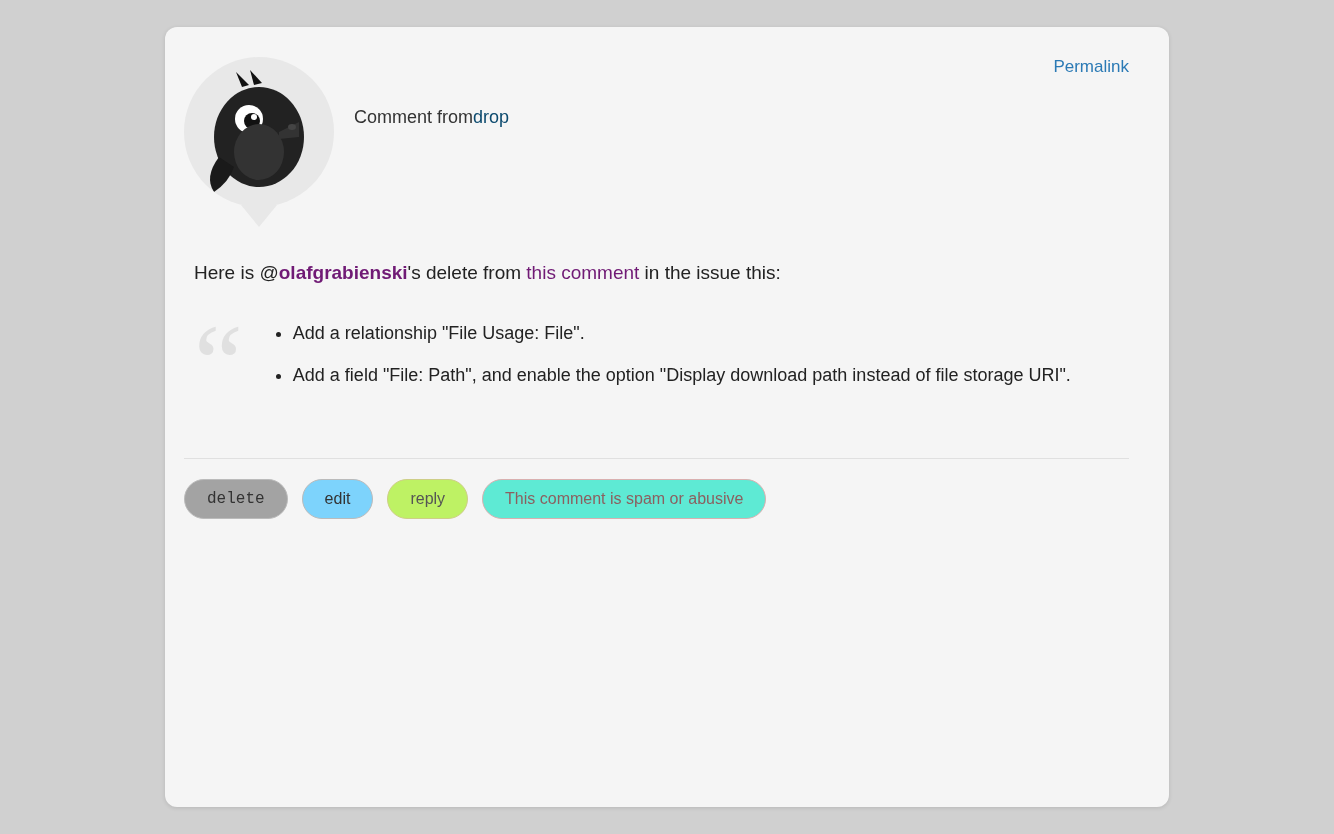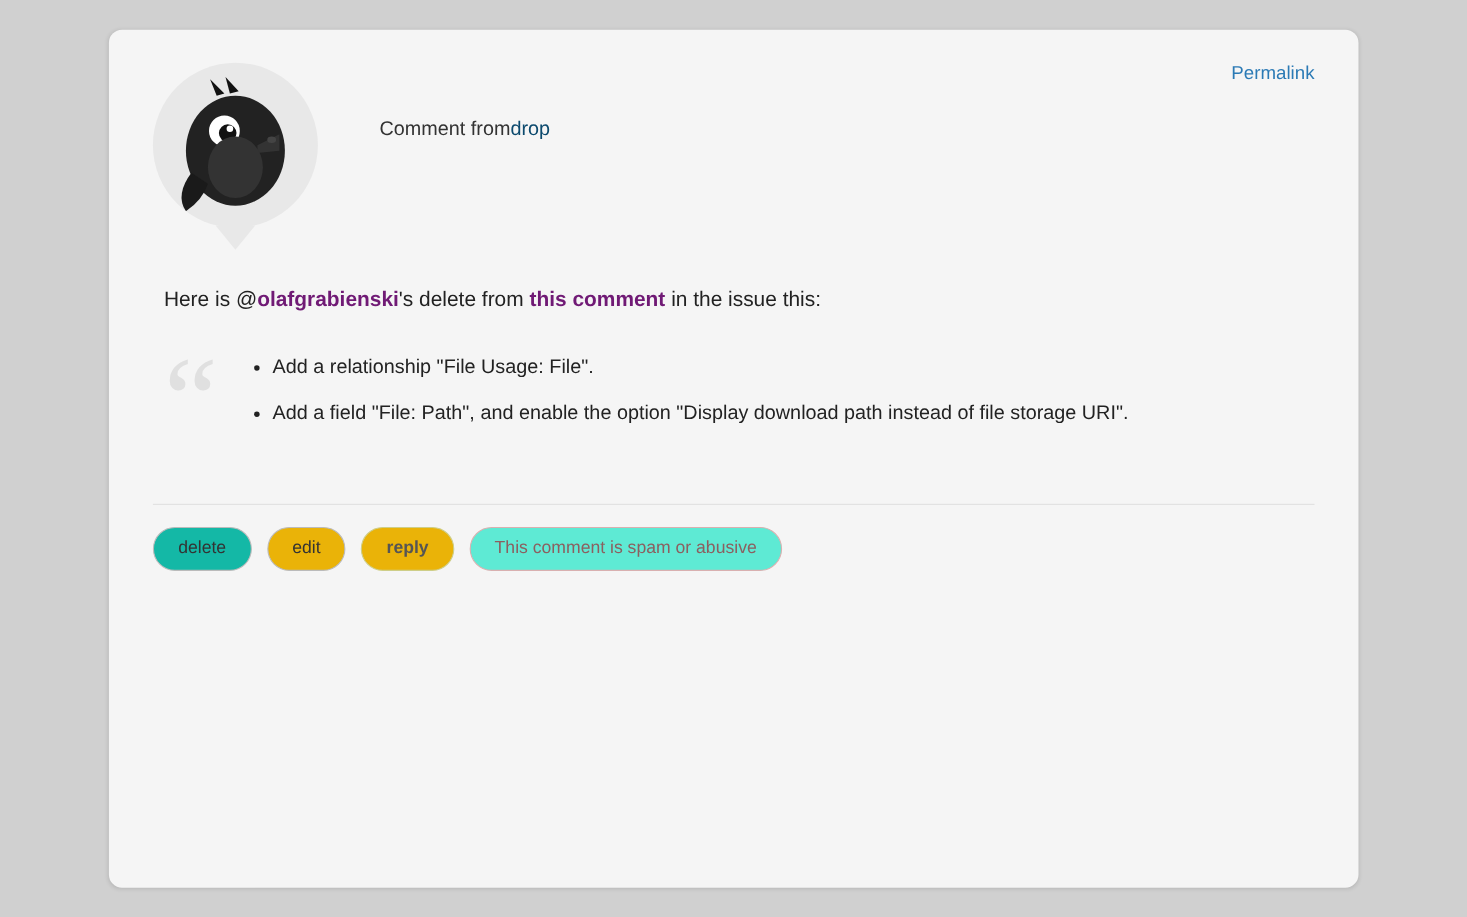--- a/index.html
+++ b/index.html
@@ -9,24 +9,24 @@
       display: flex;
       align-items: center;
       justify-content: center;
       min-height: 100vh;
       font-family: Georgia, 'Times New Roman', serif;
     }
 
     .card {
       background: #f5f5f5;
       border-radius: 12px;
-      width: 1136px;
+      width: 1004px;
       min-height: 780px;
       position: relative;
-      padding: 30px 40px 40px 40px;
+      padding: 30px 40px 40px 19px;
       box-shadow: 0 1px 4px rgba(0,0,0,0.12);
     }
 
     .permalink {
       position: absolute;
       top: 30px;
       right: 40px;
       color: #2b7ab5;
       text-decoration: none;
       font-family: Arial, sans-serif;
@@ -68,21 +68,20 @@
       top: -2px;
     }
 
     .comment-meta {
       display: flex;
       align-items: center;
       margin-top: 50px;
       font-family: Arial, sans-serif;
       font-size: 18px;
       color: #333;
-      margin-left: 36px;
     }
 
     .comment-meta a {
       color: #0c4a6e;
       text-decoration: none;
     }
 
     .comment-body {
       margin-top: 20px;
       padding: 0 10px;
@@ -97,21 +96,21 @@
     }
 
     .comment-intro a {
       color: #701a75;
       text-decoration: none;
       font-weight: bold;
       text-align: right;
     }
 
     .comment-intro a.regular-link {
-      font-weight: bold;
+      font-weight: normal;
     }
 
     .quote-block {
       display: flex;
       gap: 30px;
       align-items: flex-start;
       margin-bottom: 40px;
     }
 
     .quote-mark {
@@ -155,36 +154,36 @@
       font-size: 16px;
       cursor: pointer;
       border: 1.5px solid #ccc;
       background: #fff;
       color: #333;
       text-decoration: none;
       display: inline-block;
     }
 
     .btn-delete {
-      background: #14b8a6;
+      background: #a3a3a3;
       border-color: #bbb;
       color: #333;
+      font-family: Liberation Mono, monospace;
     }
 
     .btn-edit {
-      background: #eab308;
+      background: #7dd3fc;
       border-color: #bbb;
       color: #333;
     }
 
     .btn-reply {
-      background: #eab308;
+      background: #bef264;
       border-color: #cece88;
       color: #555;
-      font-weight: bold;
     }
 
     .btn-helpful {
       background: #f2f5d8;
       border-color: #d5d9a0;
       color: #555;
     }
 
     .btn-spam {
       background: #5eead4;

